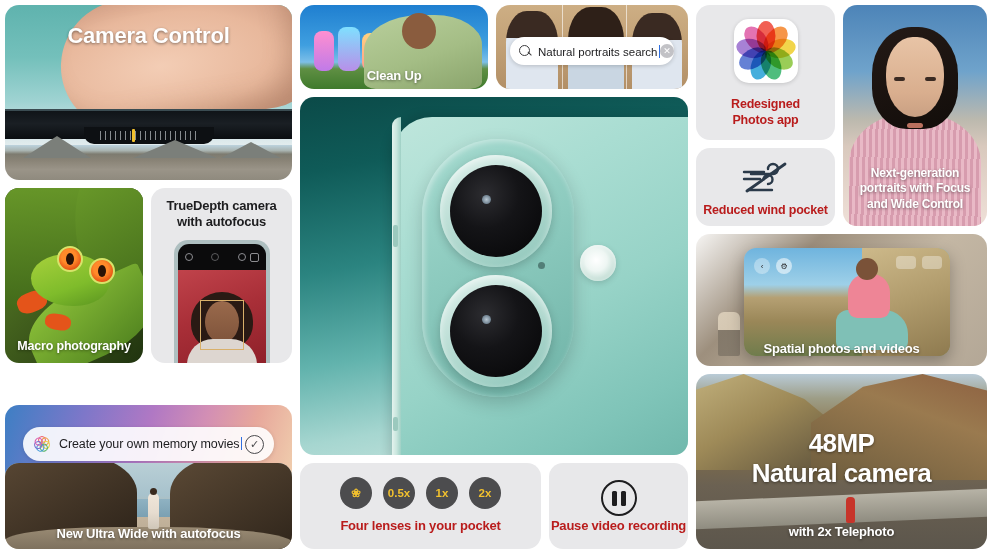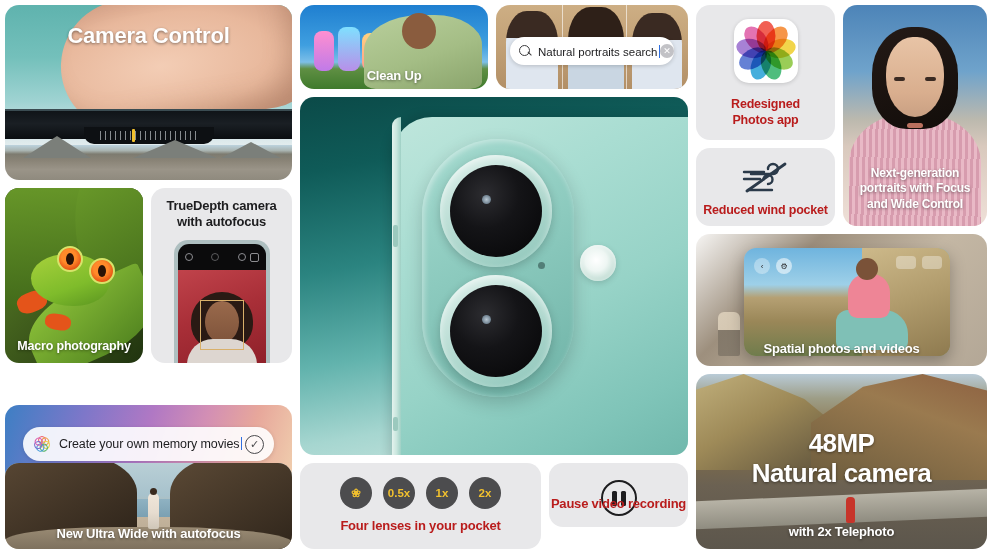--- a/index.html
+++ b/index.html
@@ -335,21 +335,21 @@
     position: absolute; left: 0; right: 0; top: 14px;
     display: flex; justify-content: center; gap: 11px;
   }
   .lens-chip {
     width: 32px; height: 32px; border-radius: 50%; background: #4c4c4e;
     color: #f2c12e; font-size: 11.5px; font-weight: 700;
     display: flex; align-items: center; justify-content: center;
   }
   #cap-lenses { bottom: 16px; font-size: 13px; }
 
-  #t-pause { left: 549px; top: 463px; width: 139px; height: 64px; }
+  #t-pause { left: 549px; top: 463px; width: 139px; height: 86px; }
   .pause-ring {
     position: absolute; left: 50%; transform: translateX(-50%); top: 17px;
     width: 36px; height: 36px; border-radius: 50%; border: 2.4px solid #1d1d1f;
     display: flex; align-items: center; justify-content: center; gap: 4px;
   }
   .pause-bar { width: 5px; height: 15px; background: #1d1d1f; border-radius: 1.5px; }
   #cap-pause { bottom: 16px; font-size: 13px; }
 
   
   #t-photosapp { left: 696px; top: 5px; width: 139px; height: 135px; }

